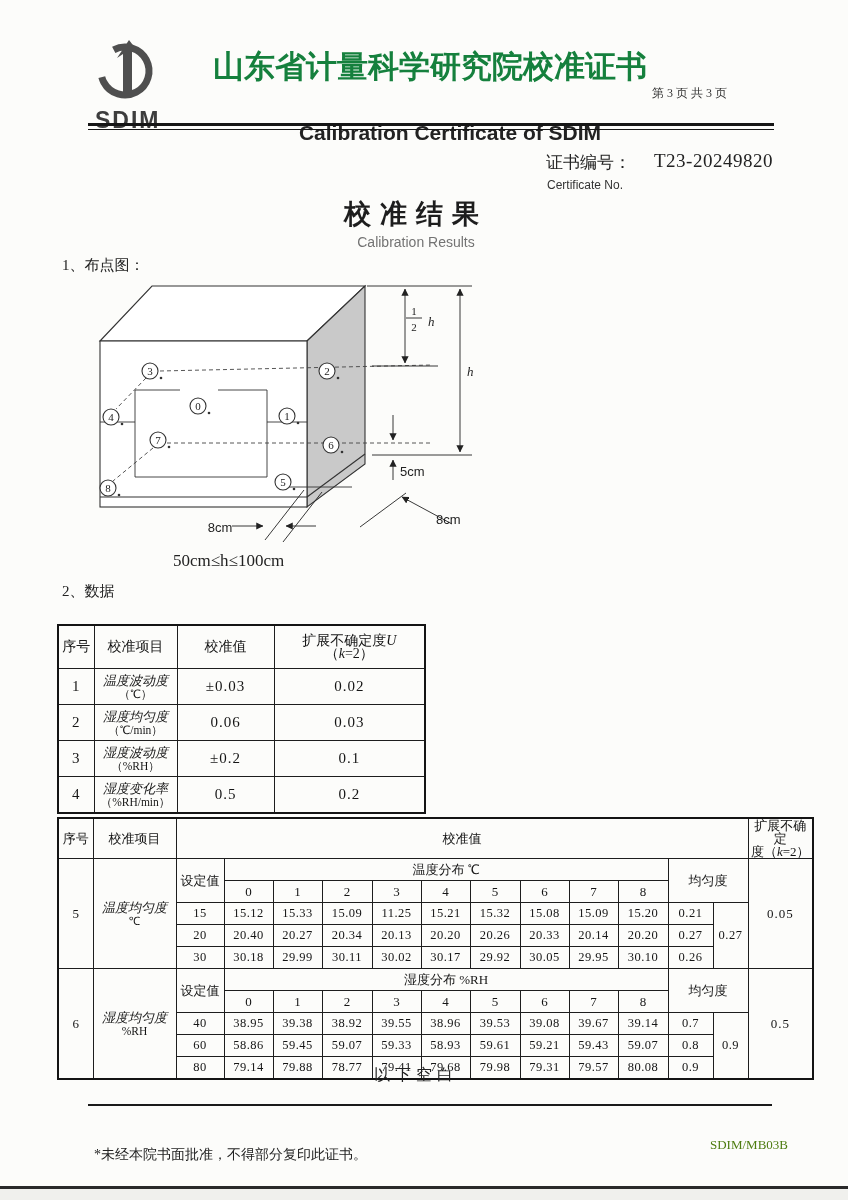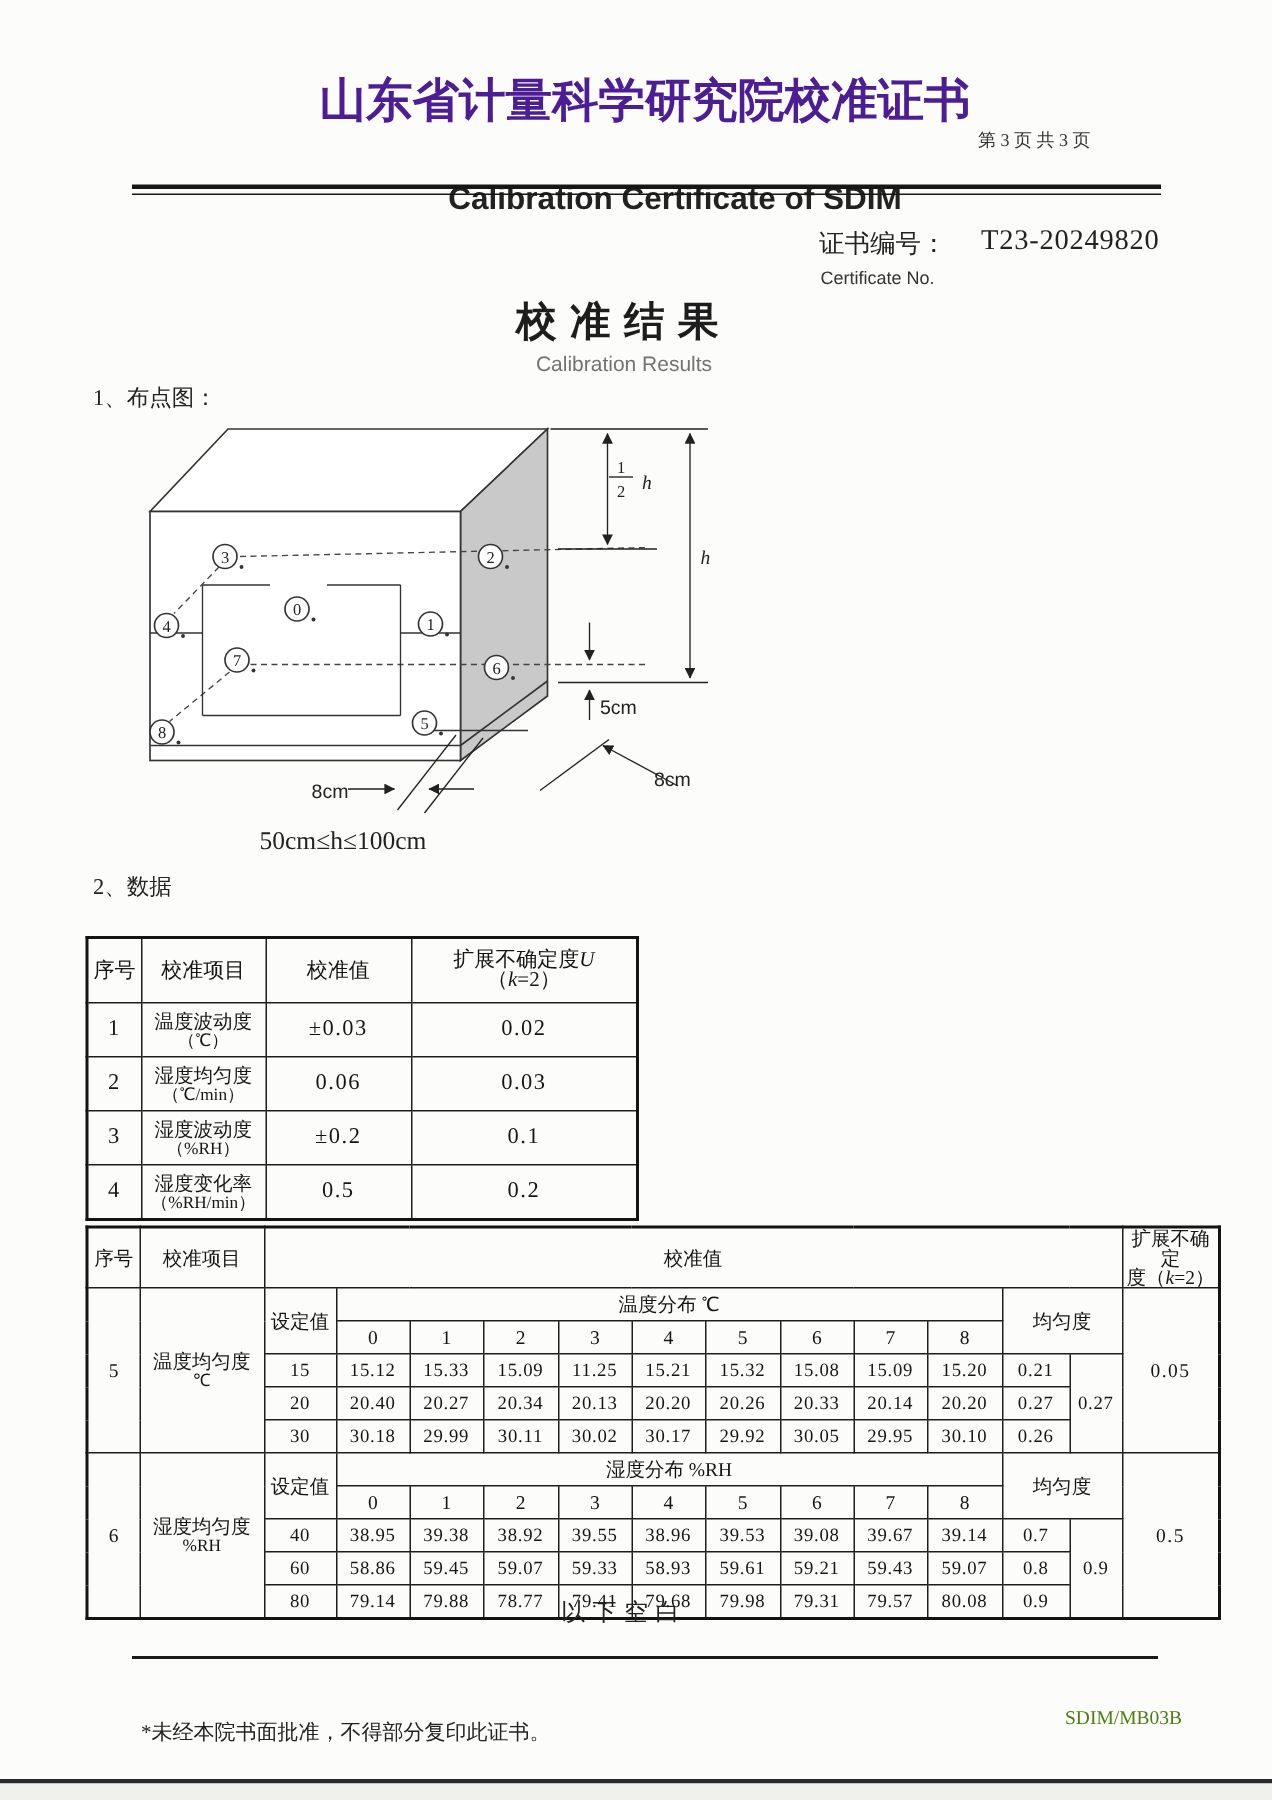--- a/index.html
+++ b/index.html
@@ -2,21 +2,21 @@
 <html><head>
 <meta charset="utf-8">
 <style>
   html,body{margin:0;padding:0;background:#888;}
   #page{position:relative;width:848px;height:1200px;margin:0 auto;background:#fcfcfa;
         font-family:"Liberation Serif",serif;color:#1a1a1a;overflow:hidden;}
   .abs{position:absolute;}
   
   .logo-text{font-family:"Liberation Sans",sans-serif;font-weight:bold;font-size:23px;
              letter-spacing:2px;color:#3d3d3d;}
-  .title-cn{font-size:31px;font-weight:bold;color:#4c1d95;white-space:nowrap;}
+  .title-cn{font-size:31px;font-weight:bold;color:#15803d;white-space:nowrap;}
   .page-info{font-size:12px;color:#333;white-space:nowrap;}
   .title-en{font-family:"Liberation Sans",sans-serif;font-weight:bold;font-size:21px;
             color:#222;text-align:center;margin-top:28px;}
   .dblrule{border-top:3px solid #161616;border-bottom:1px solid #161616;height:3px;}
   
   .certlabel{font-size:17px;color:#222;}
   .certno{font-size:19px;letter-spacing:.5px;color:#222;}
   .certsub{font-family:"Liberation Sans",sans-serif;font-size:12px;color:#333;}
   
   .res-cn{font-family:"Liberation Sans",sans-serif;font-weight:bold;font-size:27px;
@@ -32,36 +32,43 @@
   .t1 .tr1 td{height:35px;}
   .l1{font-size:13px;display:block;line-height:15px;}
   .l2{font-size:11px;display:block;line-height:12px;}
   .val{font-size:15px;letter-spacing:1px;}
   .it{font-style:italic;}
   .t2 td{font-size:13px;}
   .t2 .rh1 td{height:36px;}
   .t2 .rs td{height:21px;}
   .t2 .rd td{height:21px;font-size:12.5px;letter-spacing:.5px;}
   .small2{font-size:11.5px;line-height:13px;}
-  .itemcell .l1{font-size:13px;}
+  .itemcell .l1{font-size:13px;font-style:italic;}
   .itemcell .l2{font-size:11.5px;}
   .blank-note{font-size:16px;letter-spacing:5px;text-align:center;color:#222;}
   .footrule{height:2px;background:#1a1a1a;}
   .fn{font-size:14px;color:#222;white-space:nowrap;margin-top:36px;}
   .code{font-size:13px;color:#4d7c0f;}
   .pagebottom{height:3px;background:#2a2a2a;}
   .belowedge{background:#f0f0ed;}
   svg text{font-family:"Liberation Serif",serif;fill:#222;}
   svg .sans{font-family:"Liberation Sans",sans-serif;}
 </style>
 </head>
 <body>
 
 <div id="page">
 
+  <div class="abs" style="left:95px;top:40px;width:80px;">
+    <svg width="64" height="62" viewBox="0 0 64 62">
+      <circle cx="30" cy="31" r="24" fill="none" stroke="#4f4f4f" stroke-width="7" stroke-dasharray="118 33" transform="rotate(-118 30 31)"></circle>
+      <polygon points="34,0 44,13 37,11 37,56 28,56 28,14 22,18" fill="#4f4f4f"></polygon>
+    </svg>
+    <div class="logo-text" style="margin-top:1px;">SDIM</div>
+  </div>
 
   <div class="abs title-cn" style="left:213px;top:46px;">山东省计量科学研究院校准证书</div>
   <div class="abs page-info" style="left:652px;top:85px;">第 3 页 共 3 页</div>
   <div class="abs title-en" style="left:215px;top:93px;width:470px;">Calibration Certificate of SDIM</div>
   <div class="abs dblrule" style="left:88px;top:123px;width:686px;"></div>
 
   <div class="abs certlabel" style="left:546px;top:151px;">证书编号：</div>
   <div class="abs certno" style="left:654px;top:150px;">T23-20249820</div>
   <div class="abs certsub" style="left:547px;top:178px;">Certificate No.</div>
 

